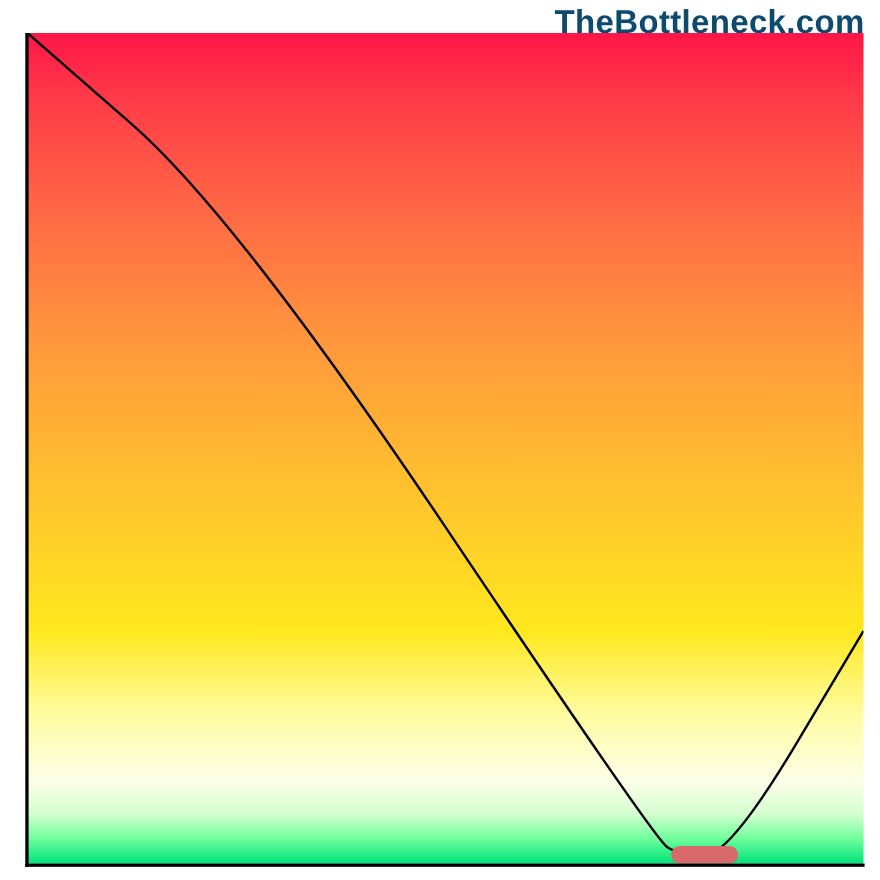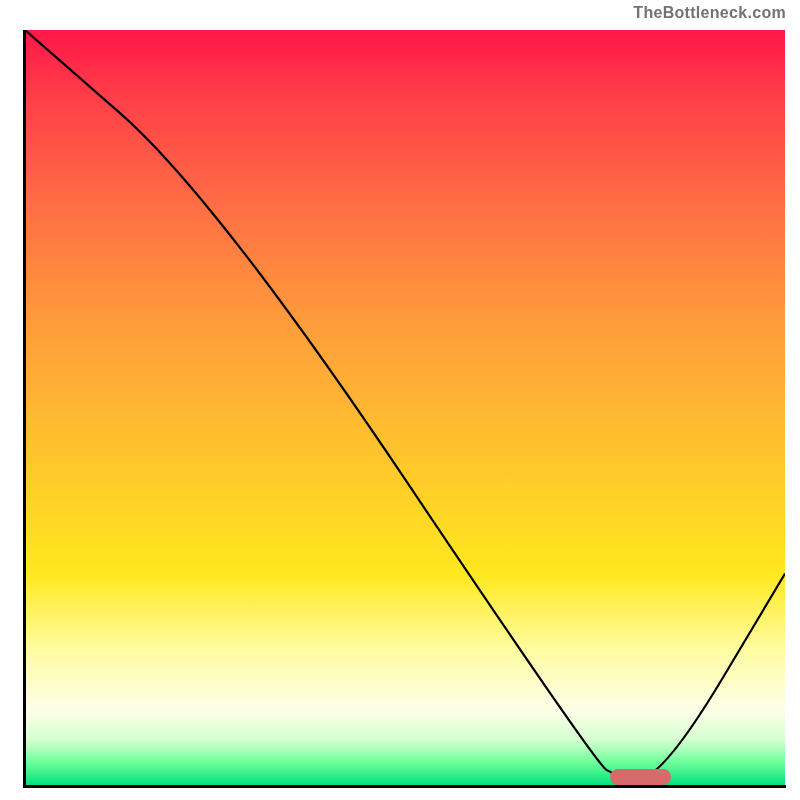--- a/index.html
+++ b/index.html
@@ -12,23 +12,23 @@
   }
   .container {
     position: relative;
     width: 800px;
     height: 800px;
   }
   .watermark {
     position: absolute;
     top: 4px;
     right: 14px;
-    font-size: 16px;
+    font-size: 30px;
     font-weight: bold;
-    color: #737373;
+    color: #0c4a6e;
     letter-spacing: 0.3px;
   }
   .plot-area {
     position: absolute;
     left: 25px;
     top: 30px;
     width: 760px;
     height: 755px;
     box-sizing: border-box;
   }

